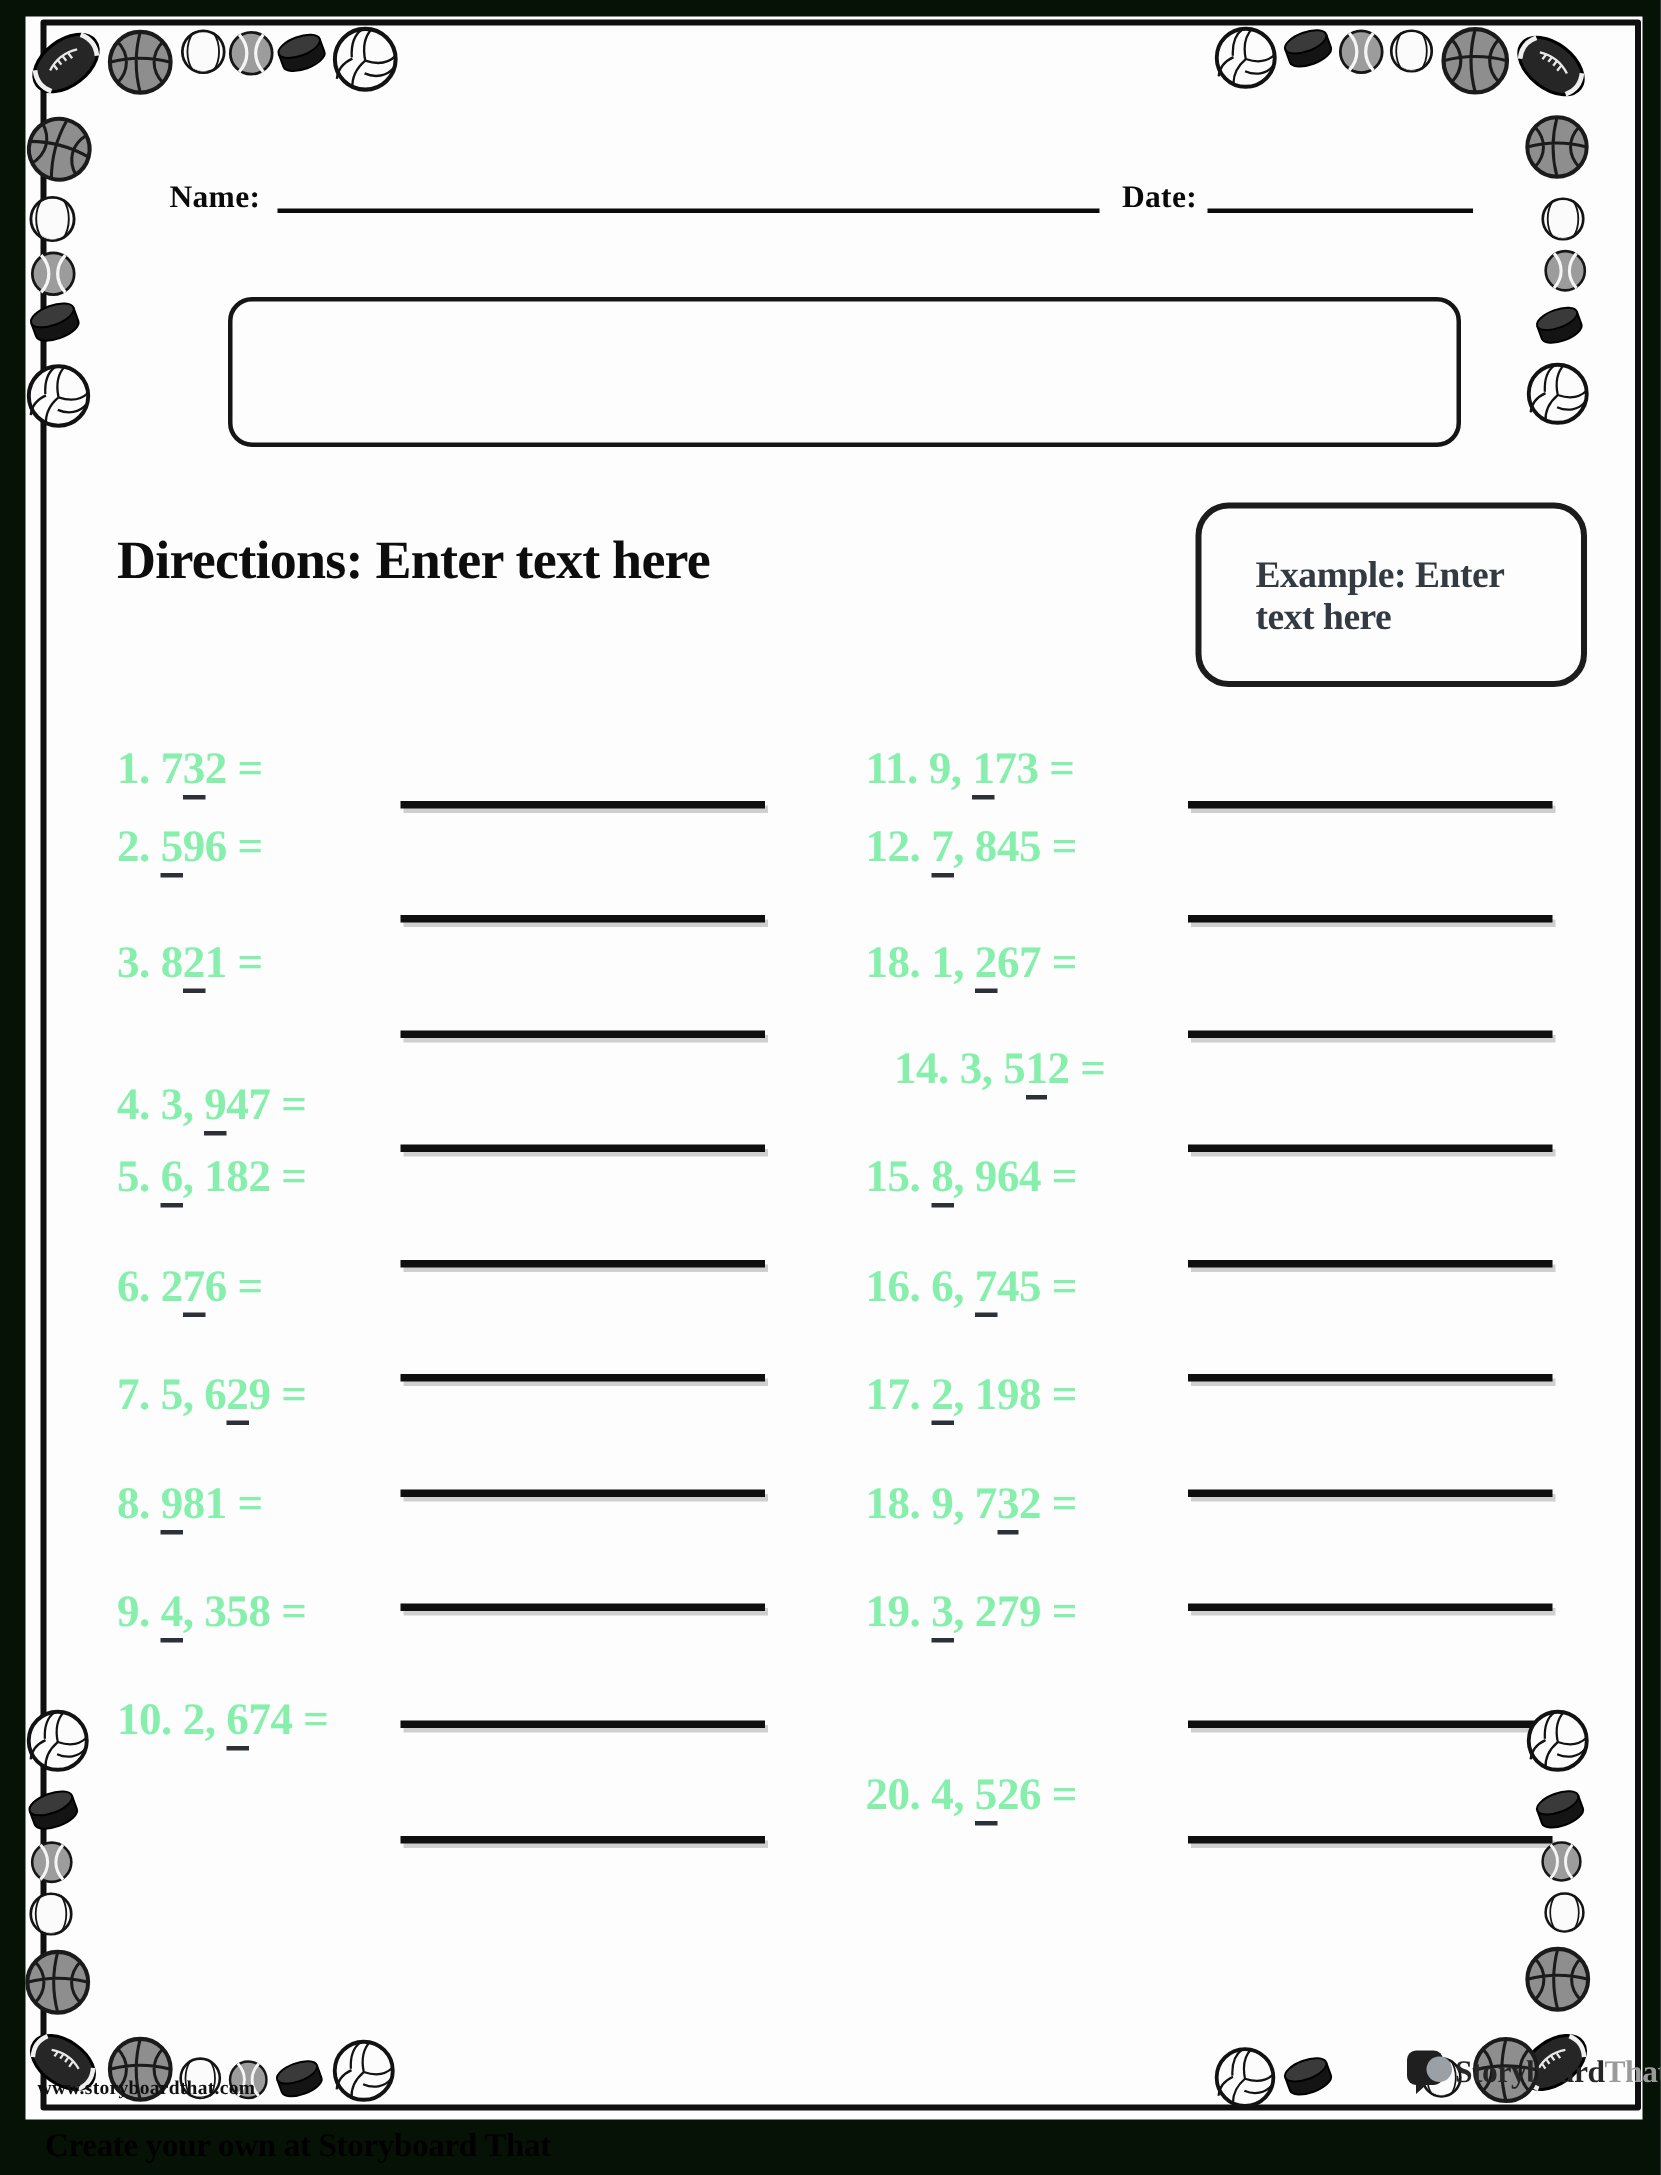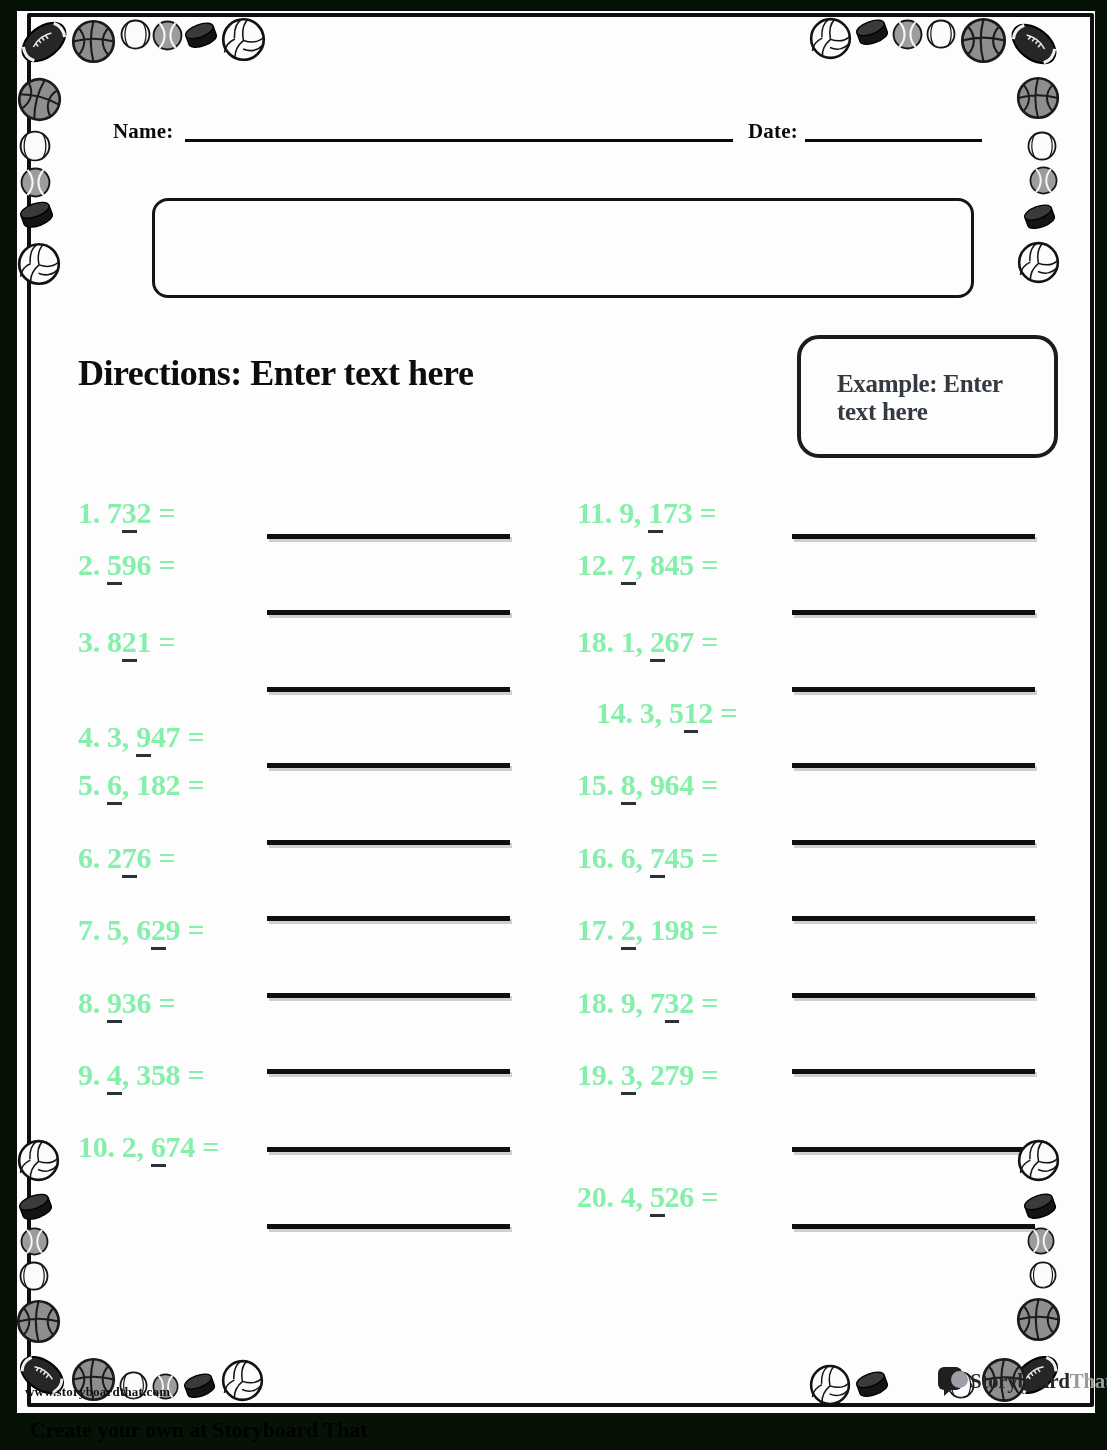--- a/index.html
+++ b/index.html
@@ -95,21 +95,21 @@
       <div class="problem" style="left: 78px; top: 625px;"><span>3. 8</span><span class="u">2</span><span>1 =</span></div>
       <div class="answer-line" style="left: 267px; top: 687px; width: 243px;"></div>
       <div class="problem" style="left: 78px; top: 696px; margin-top: 24px;"><span>4. 3, </span><span class="u">9</span><span>47 =</span></div>
       <div class="answer-line" style="left: 267px; top: 763px; width: 243px;"></div>
       <div class="problem" style="left: 78px; top: 768px;"><span>5. </span><span class="u">6</span><span>, 182 =</span></div>
       <div class="answer-line" style="left: 267px; top: 840px; width: 243px;"></div>
       <div class="problem" style="left: 78px; top: 841px;"><span>6. 2</span><span class="u">7</span><span>6 =</span></div>
       <div class="answer-line" style="left: 267px; top: 916px; width: 243px;"></div>
       <div class="problem" style="left: 78px; top: 913px;"><span>7. 5, 6</span><span class="u">2</span><span>9 =</span></div>
       <div class="answer-line" style="left: 267px; top: 993px; width: 243px;"></div>
-      <div class="problem" style="left: 78px; top: 986px;"><span>8. </span><span class="u">9</span><span>36 =</span></div>
+      <div class="problem" style="left: 78px; top: 986px;"><span>8. </span><span class="u">9</span><span>81 =</span></div>
       <div class="answer-line" style="left: 267px; top: 1069px; width: 243px;"></div>
       <div class="problem" style="left: 78px; top: 1058px;"><span>9. </span><span class="u">4</span><span>, 358 =</span></div>
       <div class="answer-line" style="left: 267px; top: 1147px; width: 243px;"></div>
       <div class="problem" style="left: 78px; top: 1130px;"><span>10. 2, </span><span class="u">6</span><span>74 =</span></div>
       <div class="answer-line" style="left: 267px; top: 1224px; width: 243px;"></div>
       <div class="problem" style="left: 577px; top: 496px;"><span>11. 9, </span><span class="u">1</span><span>73 =</span></div>
       <div class="answer-line" style="left: 792px; top: 534px; width: 243px;"></div>
       <div class="problem" style="left: 577px; top: 548px;"><span>12. </span><span class="u">7</span><span>, 845 =</span></div>
       <div class="answer-line" style="left: 792px; top: 610px; width: 243px;"></div>
       <div class="problem" style="left: 577px; top: 625px;"><span>18. 1, </span><span class="u">2</span><span>67 =</span></div>

